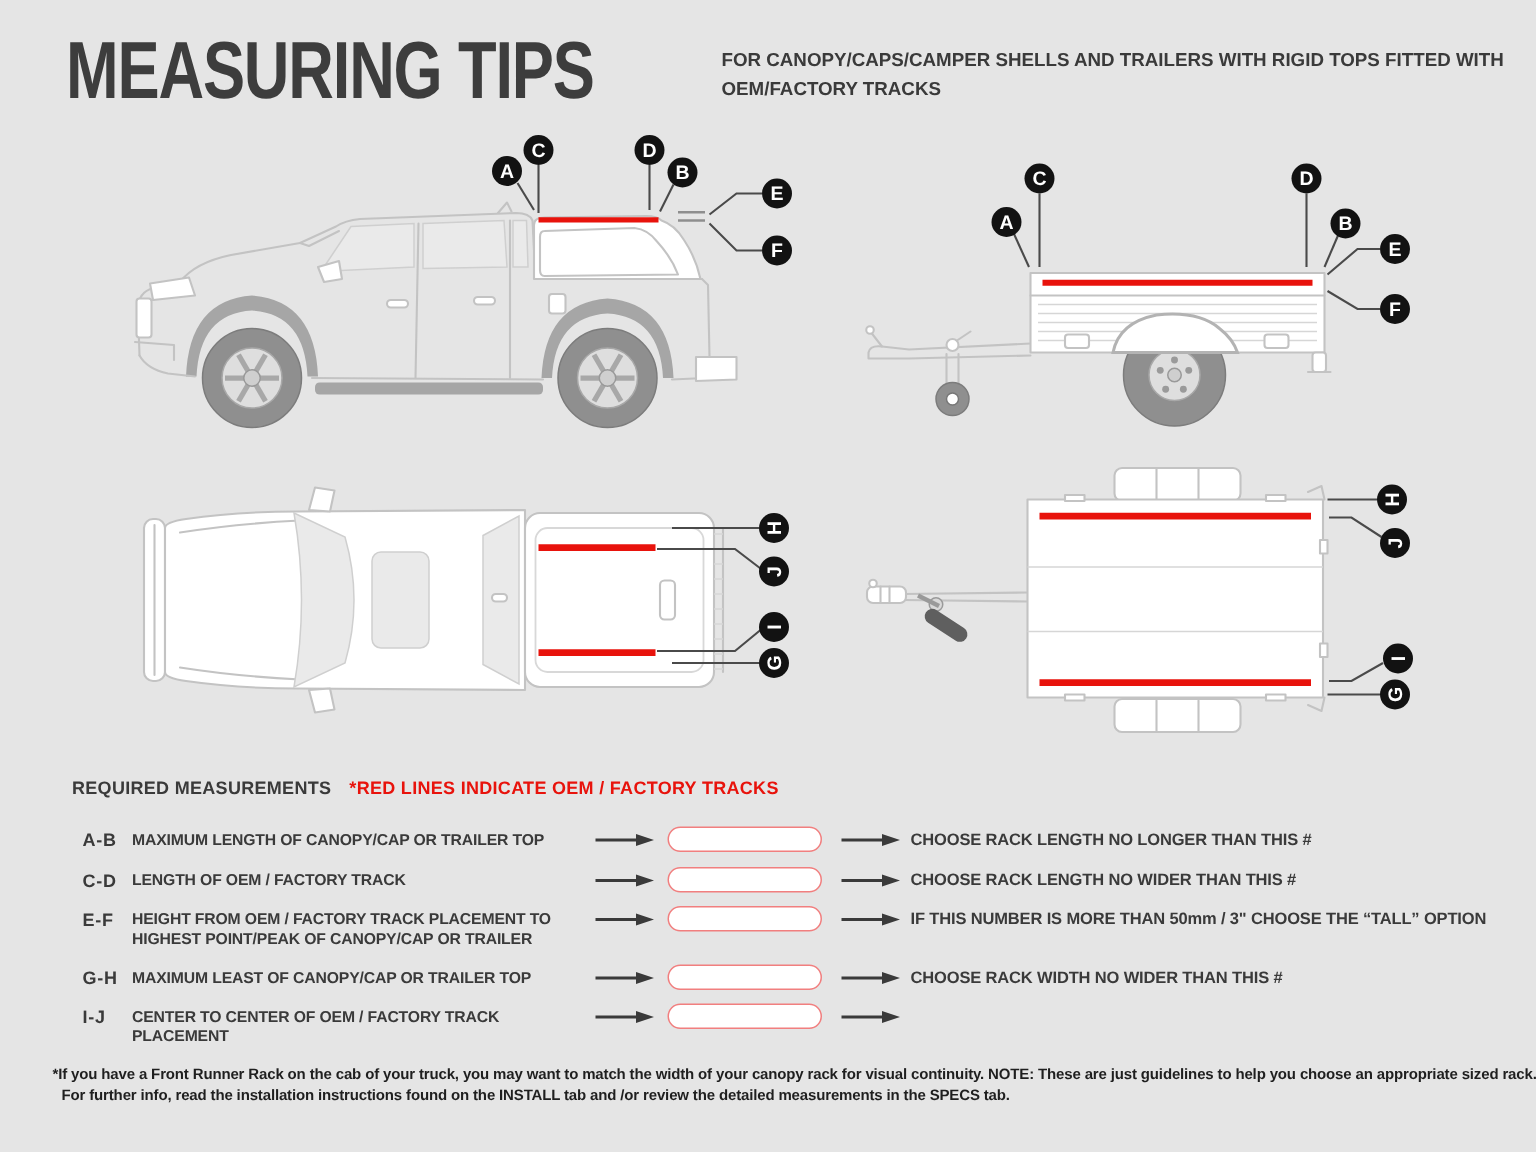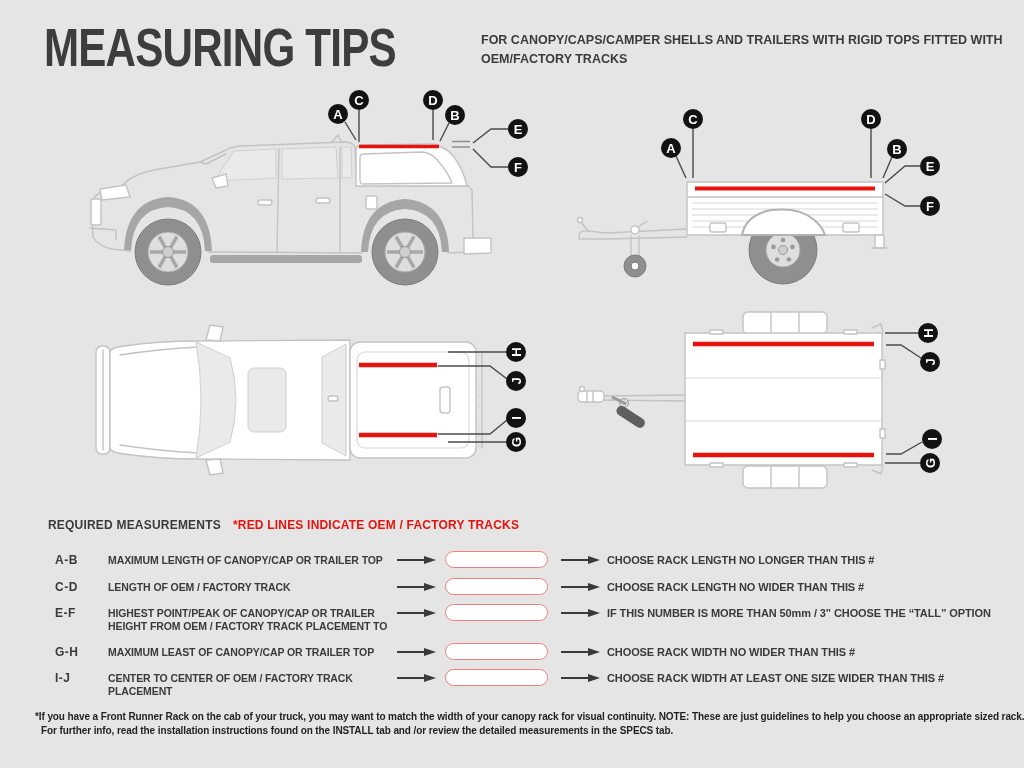--- a/index.html
+++ b/index.html
@@ -27,21 +27,21 @@
   .leader{stroke:#4a4a4a;stroke-width:1.4;fill:none;}
   .badge circle{fill:#121212;}
   .badge text{fill:#ffffff;font-size:13px;font-weight:bold;text-anchor:middle;
               font-family:"Liberation Sans",sans-serif;}
   
   .req{left:48px;top:518px;font-size:12px;font-weight:bold;letter-spacing:0.2px;}
   .req .note{color:#E8130C;margin-left:12px;}
   .m-row{position:absolute;left:0;width:1024px;height:34px;padding-left:48px;}
   .m-row span{position:absolute;display:block;}
   .m-range{left:55px;top:2px;font-size:12px;font-weight:bold;letter-spacing:0.5px;}
-  .m-desc{left:88px;top:3px;width:310px;font-size:10.5px;font-weight:bold;line-height:13px;letter-spacing:-0.1px;margin-left:20px;}
+  .m-desc{left:88px;top:3px;width:310px;font-size:10.5px;font-weight:bold;line-height:13px;letter-spacing:-0.1px;}
   .m-result{left:607px;top:3px;width:415px;font-size:11px;font-weight:bold;line-height:13px;letter-spacing:-0.1px;}
   .m-desc .line,.m-result .line{position:static;display:block;}
   .m-pill{left:445px;top:0px;width:101px;height:15px;border:1.6px solid #F17F7F;border-radius:10px;background:#fff;}
   .m-arrow{position:absolute;top:4px;}
   .m-arrow.a1{left:396px;}
   .m-arrow.a2{left:560px;}
   .m-arrow line{stroke:#3a3a3a;stroke-width:2;}
   .m-arrow polygon{fill:#3a3a3a;}
   .footnote{left:35px;top:710px;width:995px;font-size:10px;line-height:13.5px;font-weight:bold;
             color:#1f1f1f;letter-spacing:-0.1px;padding-left:6px;text-indent:-6px;}
@@ -351,22 +351,22 @@
       </svg>
     <span class="m-result">
         <span class="line">CHOOSE RACK LENGTH NO WIDER THAN THIS #</span>
         <span class="line"></span>
       </span>
   </div>
 
   <div class="m-row" style="top:604px">
     <span class="m-range">E-F</span>
     <span class="m-desc">
+        <span class="line">HEIGHT FROM OEM / FACTORY TRACK PLACEMENT TO</span>
         <span class="line">HIGHEST POINT/PEAK OF CANOPY/CAP OR TRAILER</span>
-        <span class="line">HEIGHT FROM OEM / FACTORY TRACK PLACEMENT TO</span>
       </span>
     <svg class="m-arrow a1" width="40" height="10" viewBox="0 0 40 10">
         <line x1="1" y1="5" x2="29" y2="5"></line>
         <polygon points="28,1 40,5 28,9"></polygon>
       </svg>
     <span class="m-pill"></span>
     <svg class="m-arrow a2" width="40" height="10" viewBox="0 0 40 10">
         <line x1="1" y1="5" x2="29" y2="5"></line>
         <polygon points="28,1 40,5 28,9"></polygon>
       </svg>
@@ -404,21 +404,17 @@
       </span>
     <svg class="m-arrow a1" width="40" height="10" viewBox="0 0 40 10">
         <line x1="1" y1="5" x2="29" y2="5"></line>
         <polygon points="28,1 40,5 28,9"></polygon>
       </svg>
     <span class="m-pill"></span>
     <svg class="m-arrow a2" width="40" height="10" viewBox="0 0 40 10">
         <line x1="1" y1="5" x2="29" y2="5"></line>
         <polygon points="28,1 40,5 28,9"></polygon>
       </svg>
-    <span class="m-result">
-        <span class="line">CHOOSE RACK WIDTH AT LEAST ONE SIZE WIDER THAN THIS #</span>
-        <span class="line"></span>
-      </span>
   </div>
 
   <div class="abs footnote">*If you have a Front Runner Rack on the cab of your truck, you may want to match the width of your canopy rack for visual continuity. NOTE: These are just guidelines to help you choose an appropriate sized rack. For further info, read the installation instructions found on the INSTALL tab and /or review the detailed measurements in the SPECS tab.</div>
 
 </div>
 
 </body></html>

